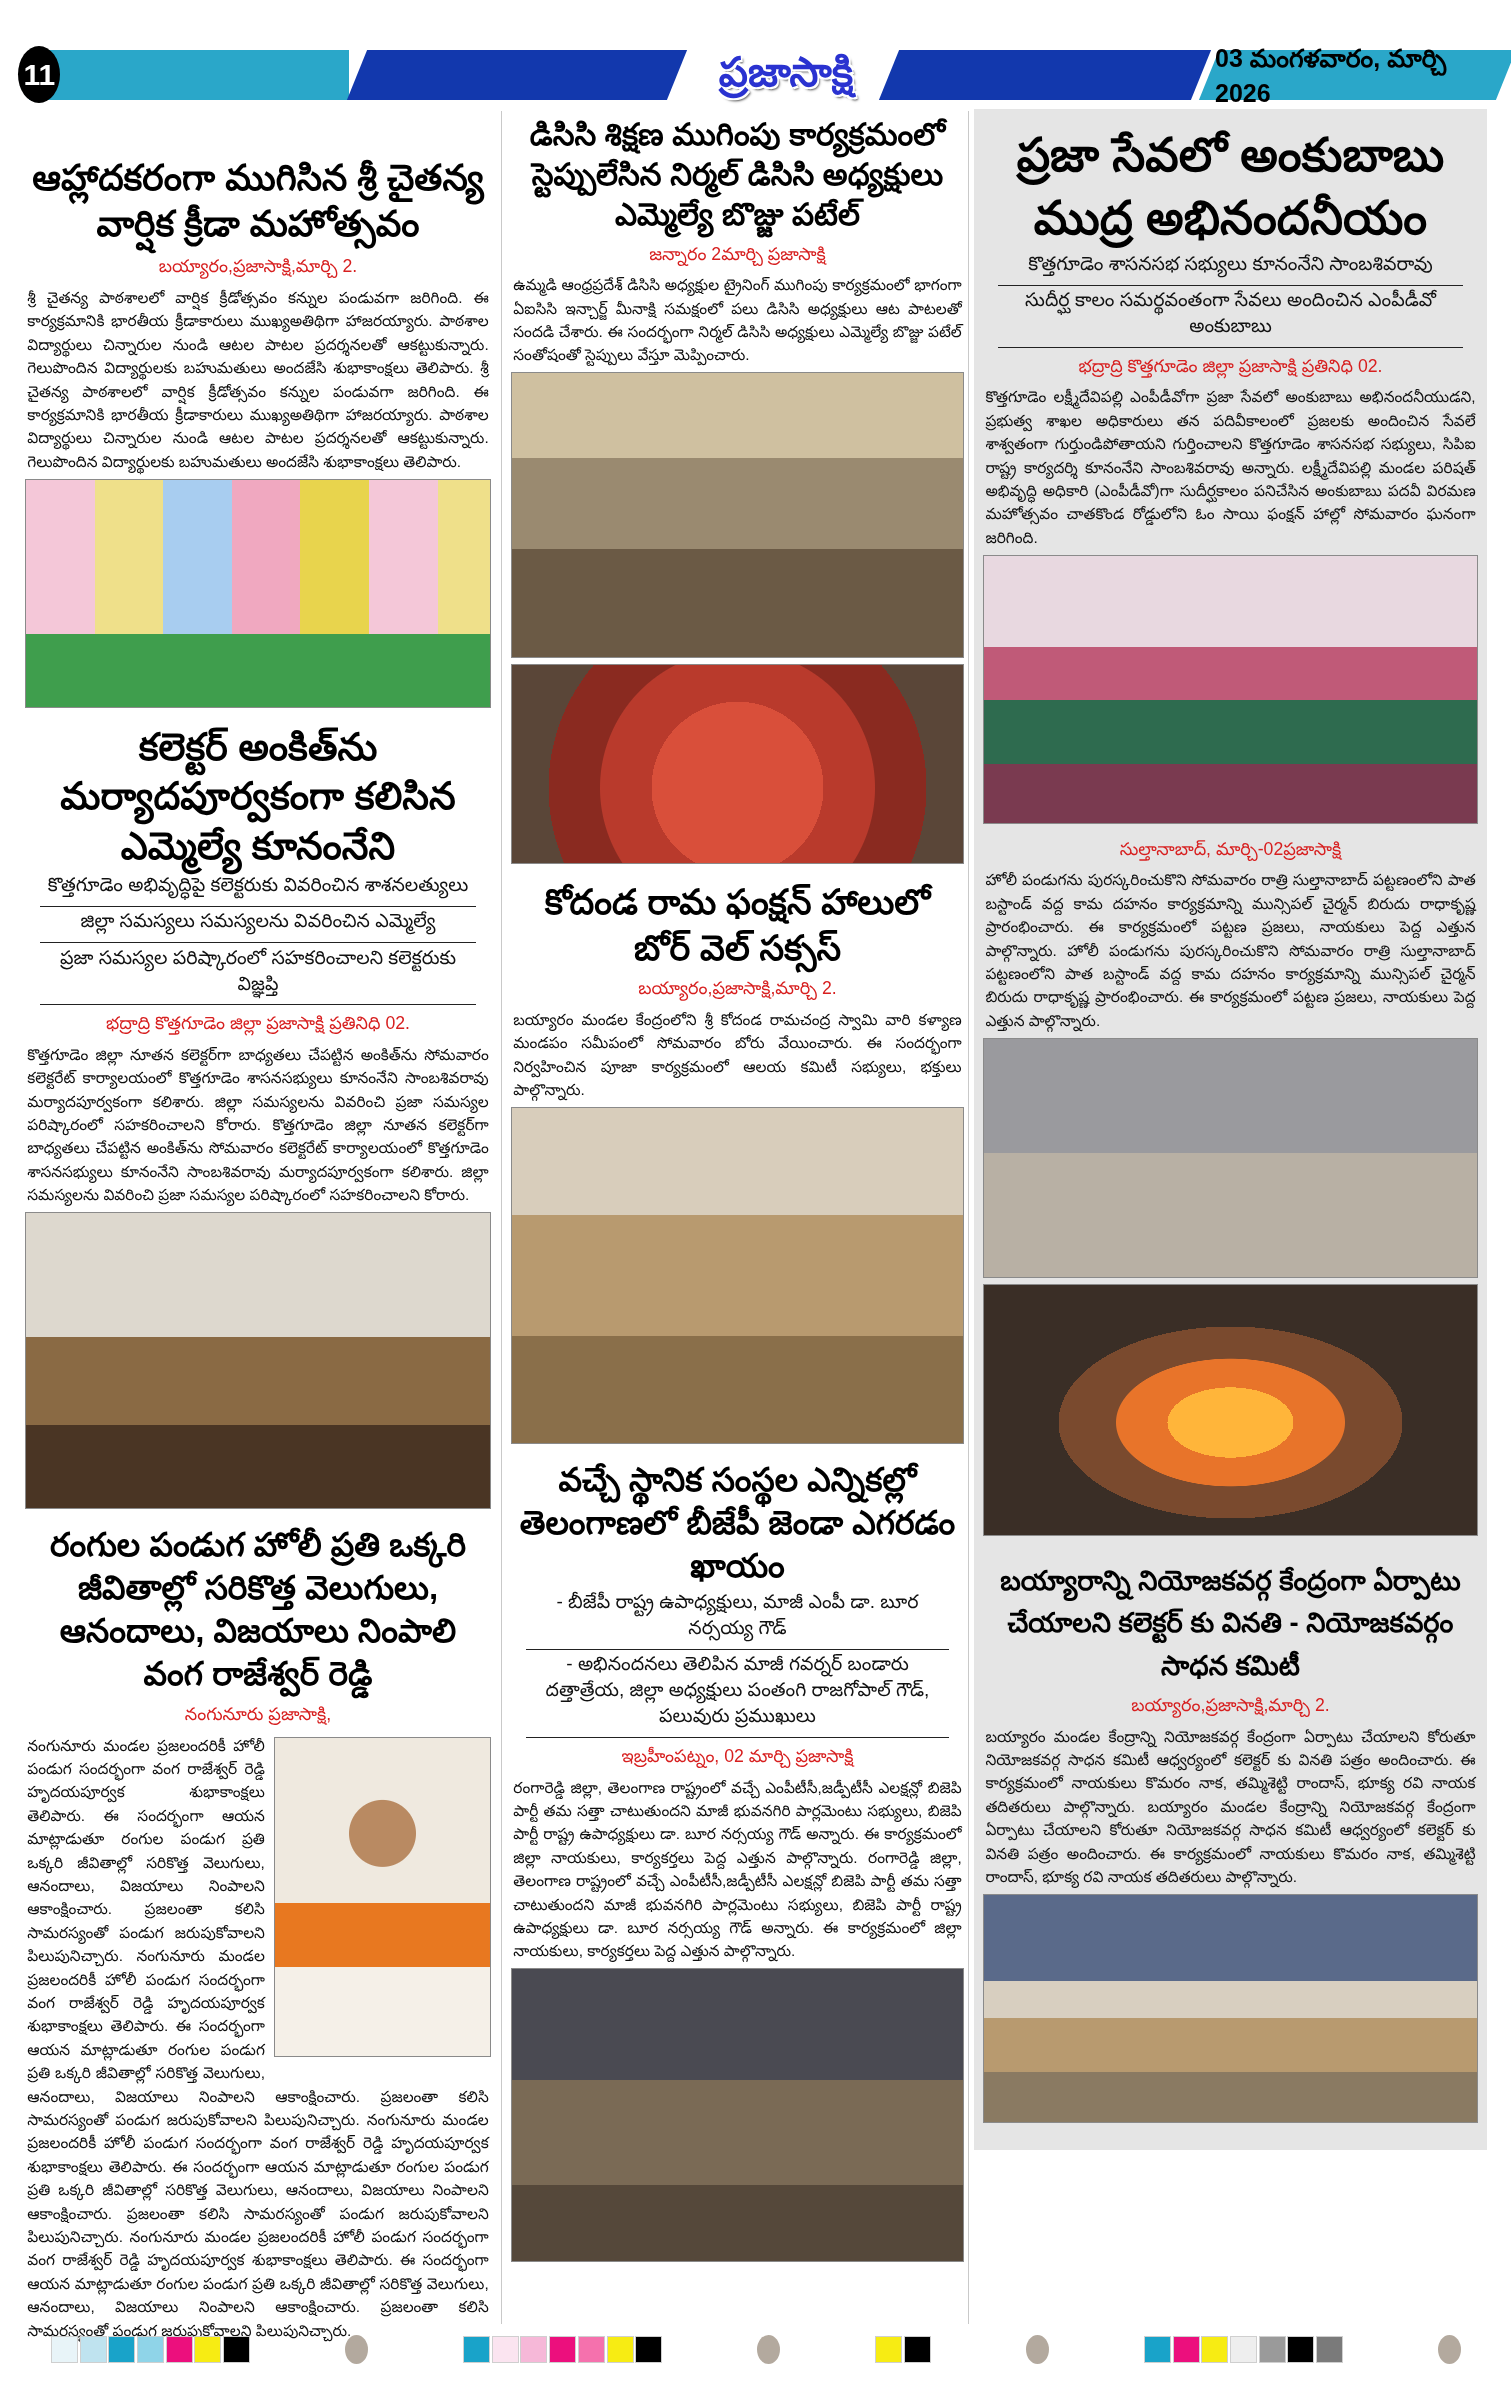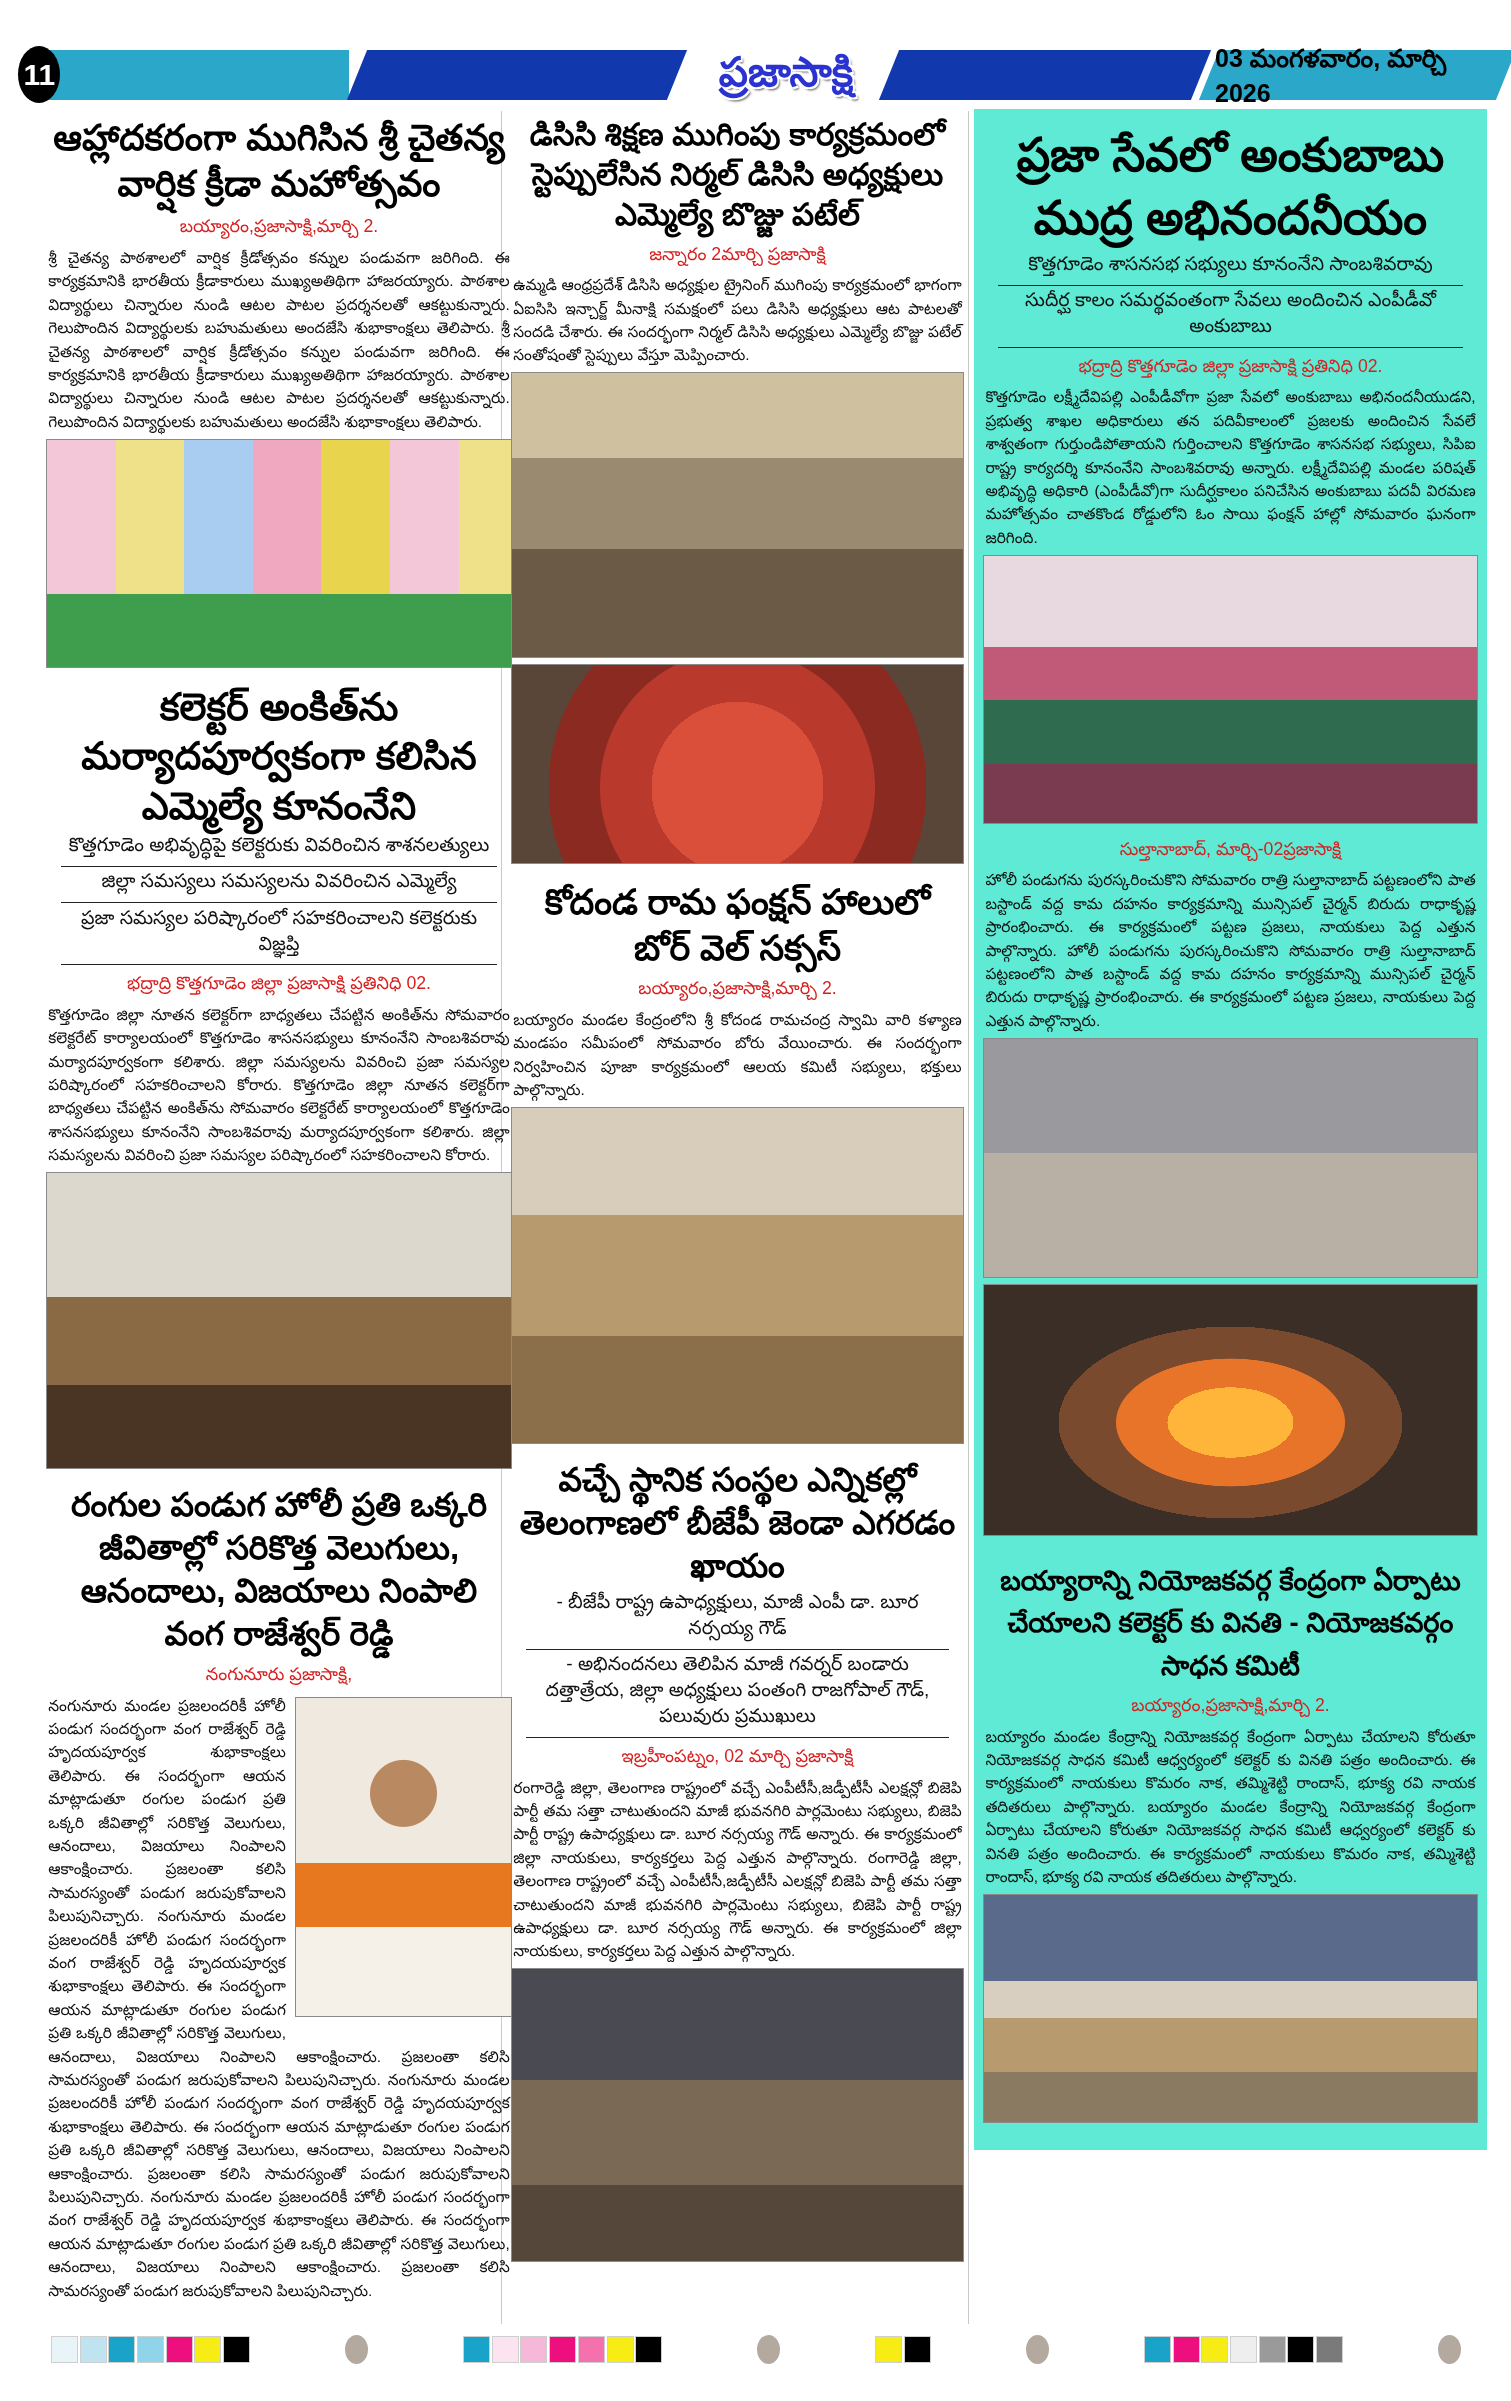--- a/index.html
+++ b/index.html
@@ -15,23 +15,23 @@
            border-radius:50%;color:#fff;font-size:30px;font-weight:bold;display:flex;
            align-items:center;justify-content:center;z-index:5;}
   #masthead{position:absolute;left:646px;top:49px;width:280px;text-align:center;z-index:4;
             font-size:41px;font-weight:bold;color:#2a32d0;
             text-shadow:-1.7px -1.7px 0 #fff,1.7px -1.7px 0 #fff,-1.7px 1.7px 0 #fff,1.7px 1.7px 0 #fff,2.3px 2.9px 2.3px #555;}
   #dateplate{position:absolute;right:23px;top:55px;width:274px;height:41px;z-index:4;
              font-size:25px;font-weight:bold;color:#000;display:flex;align-items:center;justify-content:center;}
   
   .vrule{position:absolute;top:111px;height:2213px;width:1.1px;background:#c9c9c9;}
   .col{position:absolute;top:109px;}
-  #col-left{left:46px;width:466px;}
+  #col-left{left:25px;width:466px;margin-top:40px;}
   #col-mid{left:511px;width:453px;}
-  #col-right{left:974px;width:513px;background:#5eead4;padding:8px 9.1px 11.4px;box-sizing:border-box;}
+  #col-right{left:974px;width:513px;background:#e5e5e5;padding:8px 9.1px 11.4px;box-sizing:border-box;}
   article{margin-bottom:15px;}
   .head{font-weight:bold;text-align:center;line-height:1.3;margin:5.7px 2.3px 3.4px;letter-spacing:0;}
   .h-l1{font-size:36px;}
   .h-l2{font-size:38px;}
   .h-l3{font-size:33px;}
   .h-m1{font-size:31px;}
   .h-m2{font-size:35px;}
   .h-m3{font-size:33px;}
   .h-r1{font-size:47px;line-height:1.35;}
   .h-r2{font-size:34px;line-height:1.5;}

